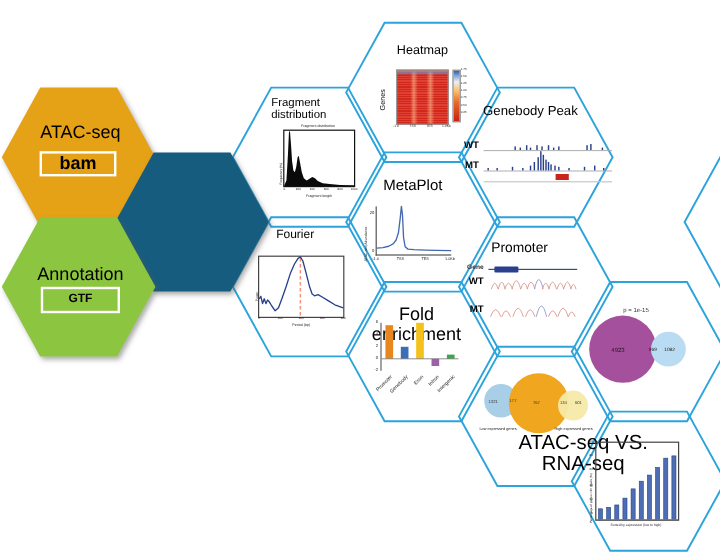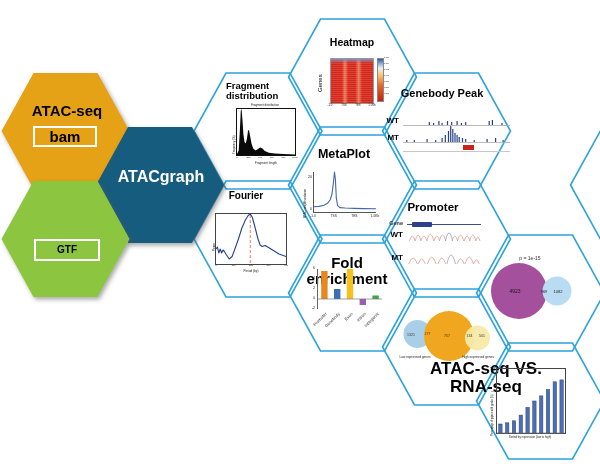--- a/index.html
+++ b/index.html
@@ -1,19 +1,19 @@
 <!DOCTYPE html>
 <html><head>
 <meta charset="utf-8">
 <style>
   html,body{margin:0;padding:0;background:#fff}
   #canvas{position:relative;width:600px;height:467px;background:#ffffff;
           font-family:"Liberation Sans",sans-serif;overflow:hidden}
   .abs{position:absolute}
-  .ttl{position:absolute;font-weight:bold;color:#000;text-align:center;line-height:1.06}
+  .ttl{position:absolute;font-weight:normal;color:#000;text-align:center;line-height:1.06}
   .tk{position:absolute;color:#222;text-align:center;line-height:1}
   .tkr{position:absolute;color:#222;text-align:right;line-height:1}
   .vl{position:absolute;transform:rotate(-90deg);transform-origin:left top;
       white-space:nowrap;color:#222;line-height:1}
   .rlab{position:absolute;color:#222;text-align:right;transform:rotate(-45deg);
         transform-origin:100% 0;white-space:nowrap;line-height:1}
   .lbl{position:absolute;font-weight:bold;color:#000;line-height:1}
   svg.chart{position:absolute;overflow:visible}
   .badge{position:absolute;border:2px solid #fff;text-align:center;font-weight:bold;color:#000}
   .hm-body{position:absolute;border:1px solid #999;
@@ -51,22 +51,22 @@
     <polygon points="508.5,343 572.5,343 604.5,401 572.5,459 508.5,459 476.5,401" fill="none" stroke="#2BA3DC" stroke-width="1.6"></polygon>
     <polygon points="602.5,127 666.5,127 698.5,185 666.5,243 602.5,243 570.5,185" fill="none" stroke="#2BA3DC" stroke-width="1.6"></polygon>
 
     <polygon points="33.5,73 97.5,73 129.5,131 97.5,189 33.5,189 1.5,131" fill="#E6A219" filter="url(#shC)"></polygon>
     <polygon points="128,127 192,127 224,185 192,243 128,243 96,185" fill="#155C7E" filter="url(#shC)"></polygon>
     <polygon points="33.5,181 97.5,181 129.5,239 97.5,297 33.5,297 1.5,239" fill="#8CC540" filter="url(#shC)"></polygon>
   </svg>
 
   <div class="ttl" style="left:8px;top:103px;width:118px;font-size:15px">ATAC-seq</div>
   <div class="badge" style="left:33px;top:126px;width:60px;height:17px;font-size:15px;line-height:17px">bam</div>
+  <div class="ttl" style="left:8px;top:221px;width:118px;font-size:15px">Annotation</div>
   <div class="badge" style="left:34px;top:239px;width:62px;height:18px;font-size:10px;line-height:18px">GTF</div>
-  <div class="ttl" style="left:100px;top:169px;width:122px;font-size:16px;color:#fff">ATACgraph</div>
 
   <div class="ttl" style="left:226px;top:81px;width:70px;font-size:9.5px;text-align:left">Fragment distribution</div>
   <div class="abs" style="left:218px;top:104px;width:84px;height:64px">
     <div class="tk" style="left:16px;top:0;width:62px;font-size:3px">Fragment distribution</div>
     <div class="vl" style="left:15px;top:50px;font-size:2.8px">Frequency (%)</div>
     <svg class="chart" style="left:18px;top:4px;border:1px solid #111" width="58" height="46">
         <polygon points="0,46 0.0,45.1 1.7,41.4 2.9,20.7 3.8,1.4 4.6,0.0 5.5,11.5 6.4,25.3 7.5,33.1 8.7,34.5 9.9,29.9 11.0,22.1 11.9,20.7 12.8,25.3 14.5,34.5 16.2,39.6 18.6,41.4 20.9,40.0 23.2,38.6 25.5,39.6 27.8,41.9 31.9,43.7 37.7,44.4 46.4,45.1 58.0,45.4 58,46" fill="#0a0a0a"></polygon>
       </svg>
     <div class="tk" style="left:13px;top:53px;width:12px;font-size:2.5px">0</div>
     <div class="tk" style="left:24.6px;top:53px;width:12px;font-size:2.5px">200</div>

